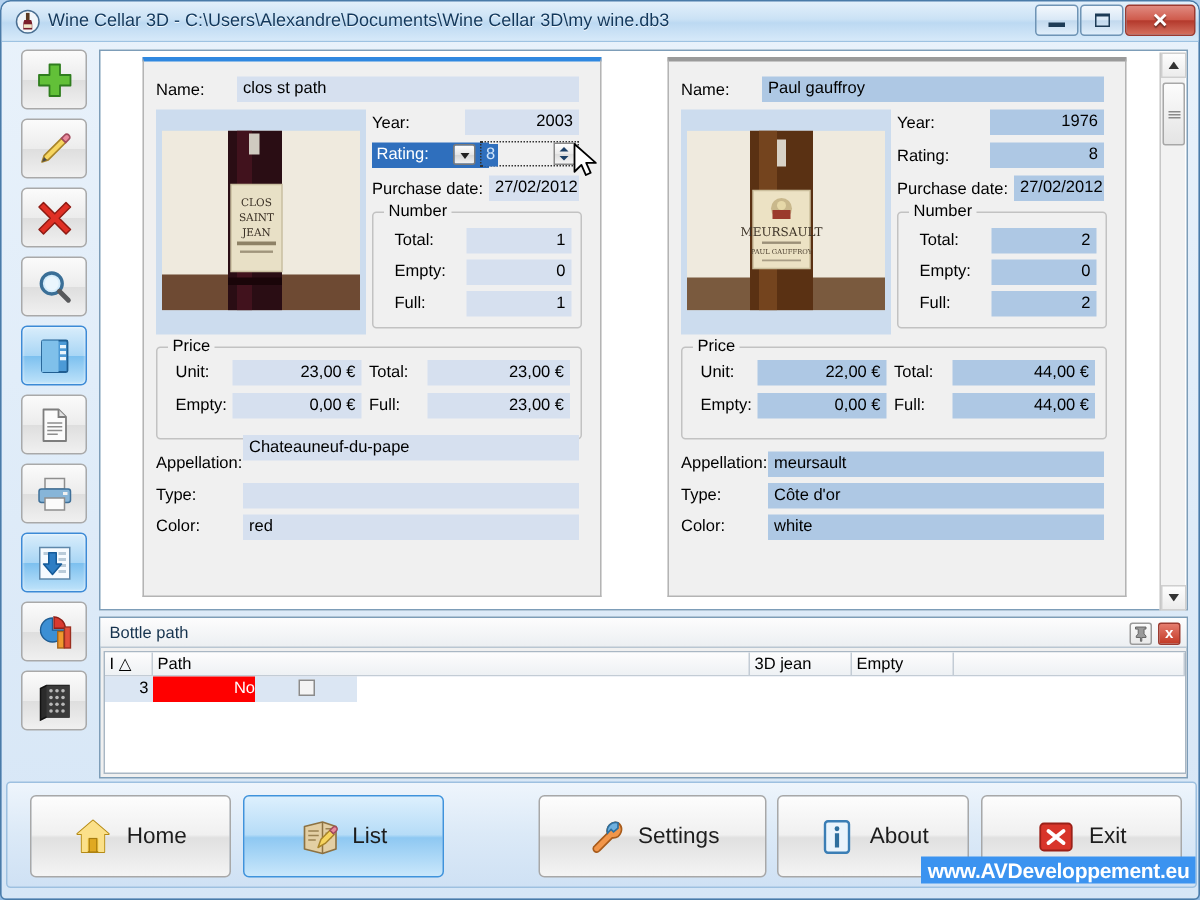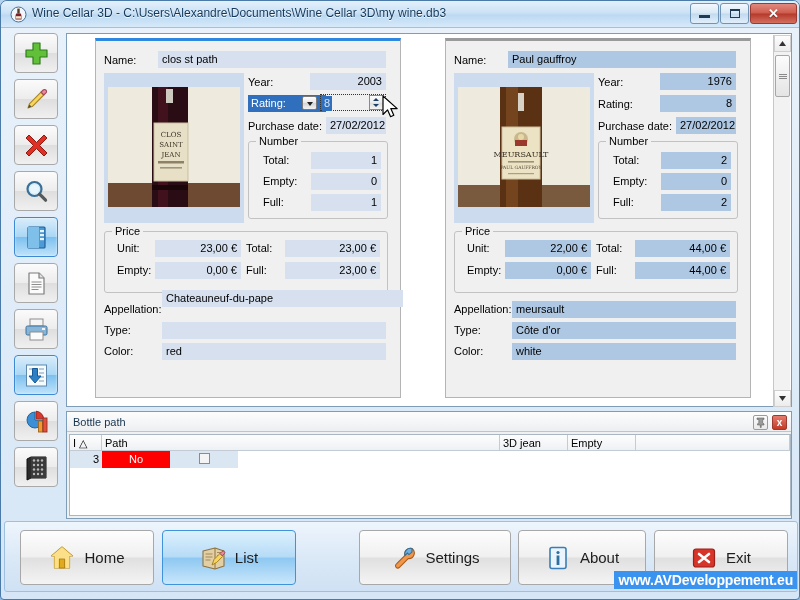--- a/index.html
+++ b/index.html
@@ -196,21 +196,21 @@
   .tool-btn.x span { color: #fff; font-size: 10px; font-weight: bold; line-height: 1; }
 
   .grid { position: absolute; left: 2px; top: 22px; width: 722px; height: 82px; background: #fff; border: 1px solid #a9b7c4; }
   .grid .ghdr { display: flex; height: 16px; background: linear-gradient(180deg,#fdfdfd,#eef1f4); border-bottom: 1px solid #c3ccd5; }
   .grid .gh {
     border-right: 1px solid #c3ccd5; font-size: 11px; color: #000;
     padding-left: 3px; line-height: 16px; overflow: hidden; white-space: nowrap;
   }
   .grid .grow { display: flex; height: 17px; background: #dbe6f3; }
   .grid .gc { font-size: 11px; line-height: 17px; overflow: hidden; white-space: nowrap; padding: 0 3px; }
-  .grid .gc.nope { background: #ff0000; color: #fff; text-align: center; padding: 0; }
+  .grid .gc.nope { background: #ff0000; color: #fff; text-align: right; padding: 0; }
   .cbox { width: 11px; height: 11px; border: 1px solid #8b8b8b; background: #f4f4f4; margin: 2px auto 0; }
 
   
   #toolbar {
     position: absolute; left: 3px; top: 520px; width: 794px; height: 71px;
     background: linear-gradient(180deg,#eef5fc 0%,#dbe9f7 50%,#cfe1f4 100%);
     border: 1px solid #9dc0e0; border-radius: 3px;
   }
   .tbtn {
     position: absolute; top: 8px; height: 55px;
@@ -431,21 +431,21 @@
           <div class="fld r" style="position:absolute; left:50px; top:8px; width:86px;">23,00 €</div>
           <span class="lbl" style="position:absolute; left:141px; top:10px;">Total:</span>
           <div class="fld r" style="position:absolute; left:180px; top:8px; width:95px;">23,00 €</div>
           <span class="lbl" style="position:absolute; left:12px; top:32px;">Empty:</span>
           <div class="fld r" style="position:absolute; left:50px; top:30px; width:86px;">0,00 €</div>
           <span class="lbl" style="position:absolute; left:141px; top:32px;">Full:</span>
           <div class="fld r" style="position:absolute; left:180px; top:30px; width:95px;">23,00 €</div>
         </div>
 
         <span class="lbl" style="position:absolute; left:8px; top:262px;">Appellation:</span>
-        <div class="fld" style="position:absolute; left:66px; top:249px; width:241px;">Chateauneuf-du-pape</div>
+        <div class="fld" style="position:absolute; left:66px; top:249px; width:224px;">Chateauneuf-du-pape</div>
 
         <span class="lbl" style="position:absolute; left:8px; top:283px;">Type:</span>
         <div class="fld" style="position:absolute; left:66px; top:281px; width:224px;"></div>
 
         <span class="lbl" style="position:absolute; left:8px; top:304px;">Color:</span>
         <div class="fld" style="position:absolute; left:66px; top:302px; width:224px;">red</div>
       </div>
 
       <div class="card right">
 

